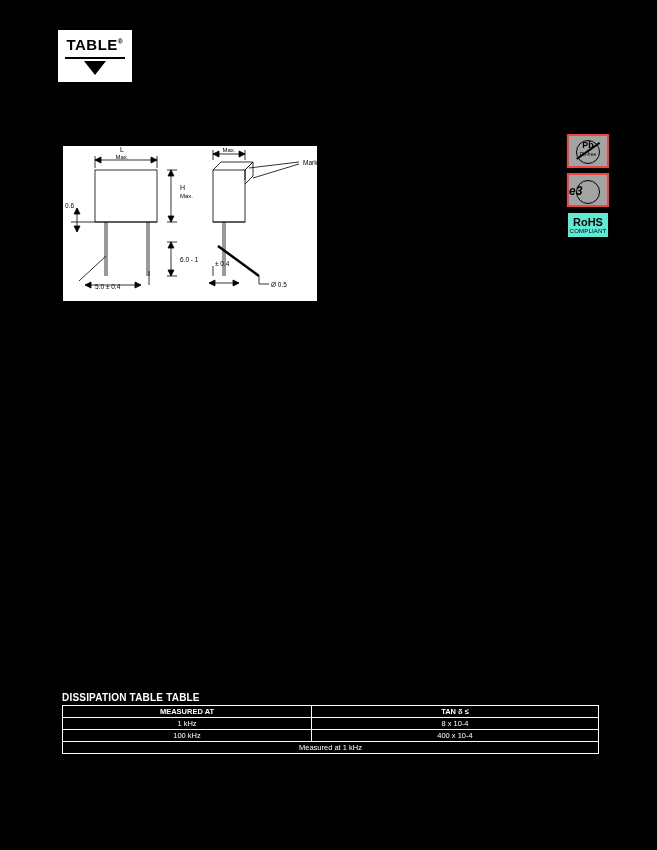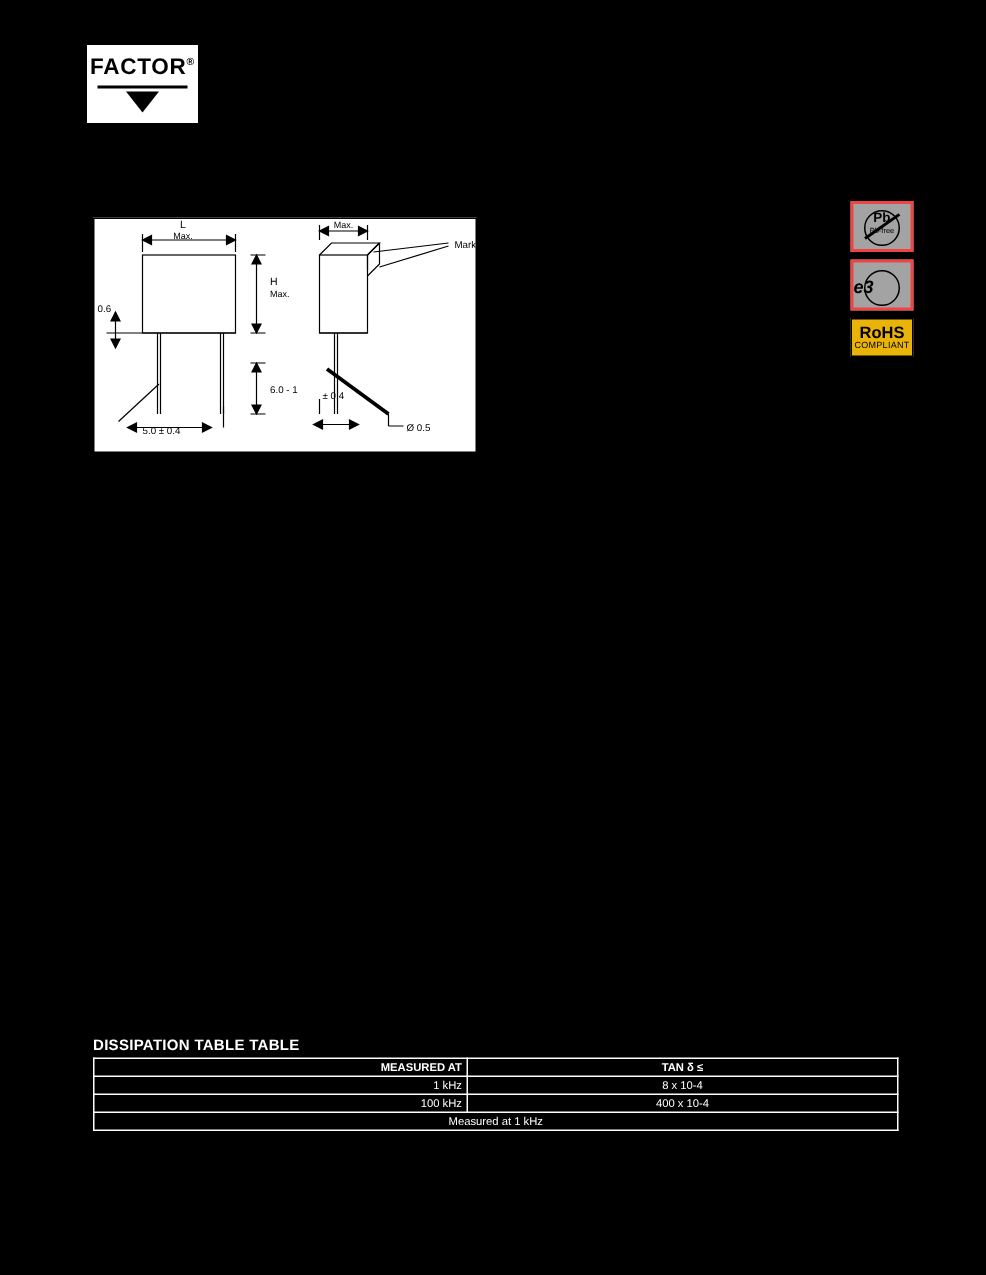--- a/index.html
+++ b/index.html
@@ -139,21 +139,21 @@
     text-align: left;
     font-size: 12px;
     font-style: italic;
     font-weight: bold;
     color: #000000;
     line-height: 14px;
   }
   .rohs-box {
     width: 42px;
     height: 26px;
-    background: #eab308;
+    background: #5eead4;
     border: 1px solid #000000;
     box-sizing: border-box;
     position: relative;
   }
   .rohs-main {
     position: absolute;
     left: 0;
     top: 3px;
     width: 100%;
     text-align: center;
@@ -208,30 +208,30 @@
   .dftable td {
     border: 1px solid #ffffff;
     height: 11px;
     font-size: 7.5px;
     color: #ffffff;
     padding: 0 3px;
     line-height: 10px;
     overflow: hidden;
     white-space: nowrap;
   }
-  .dftable td.col-a { width: 242px; text-align: right; }
+  .dftable td.col-a { width: 242px; text-align: center; }
   .dftable td.col-b { text-align: center; }
   .dftable td.note { text-align: center; margin-top: 41px; }
   .hdr td { font-weight: bold; }
 </style>
 </head>
 <body>
 
 <div class="logo-box">
-  <div class="logo-word"><span>FACTOR</span><span class="logo-reg">®</span></div>
+  <div class="logo-word"><span>TABLE</span><span class="logo-reg">®</span></div>
   <div class="logo-rule"></div>
   <div class="logo-tri"></div>
 </div>
 
 <div class="marks">
   <div class="mark-box">
     <div class="pb-circle"></div>
     <div class="pb-text">Pb</div>
     <div class="pb-sub">Pb-free</div>
     <div class="pb-slash"></div>

